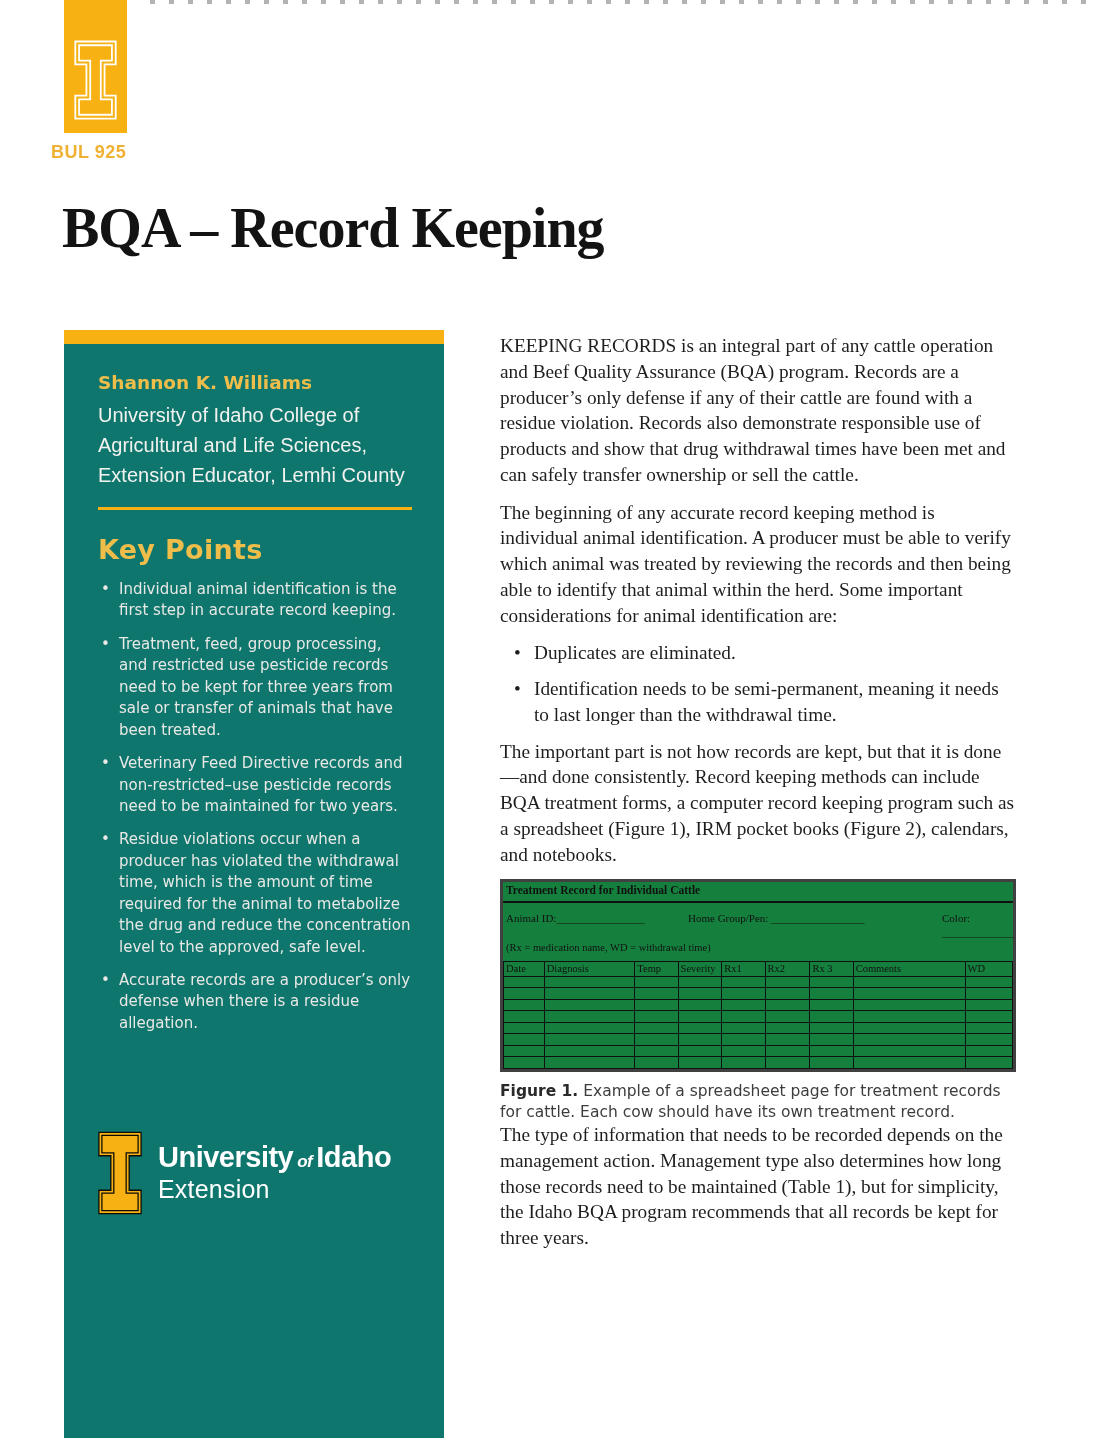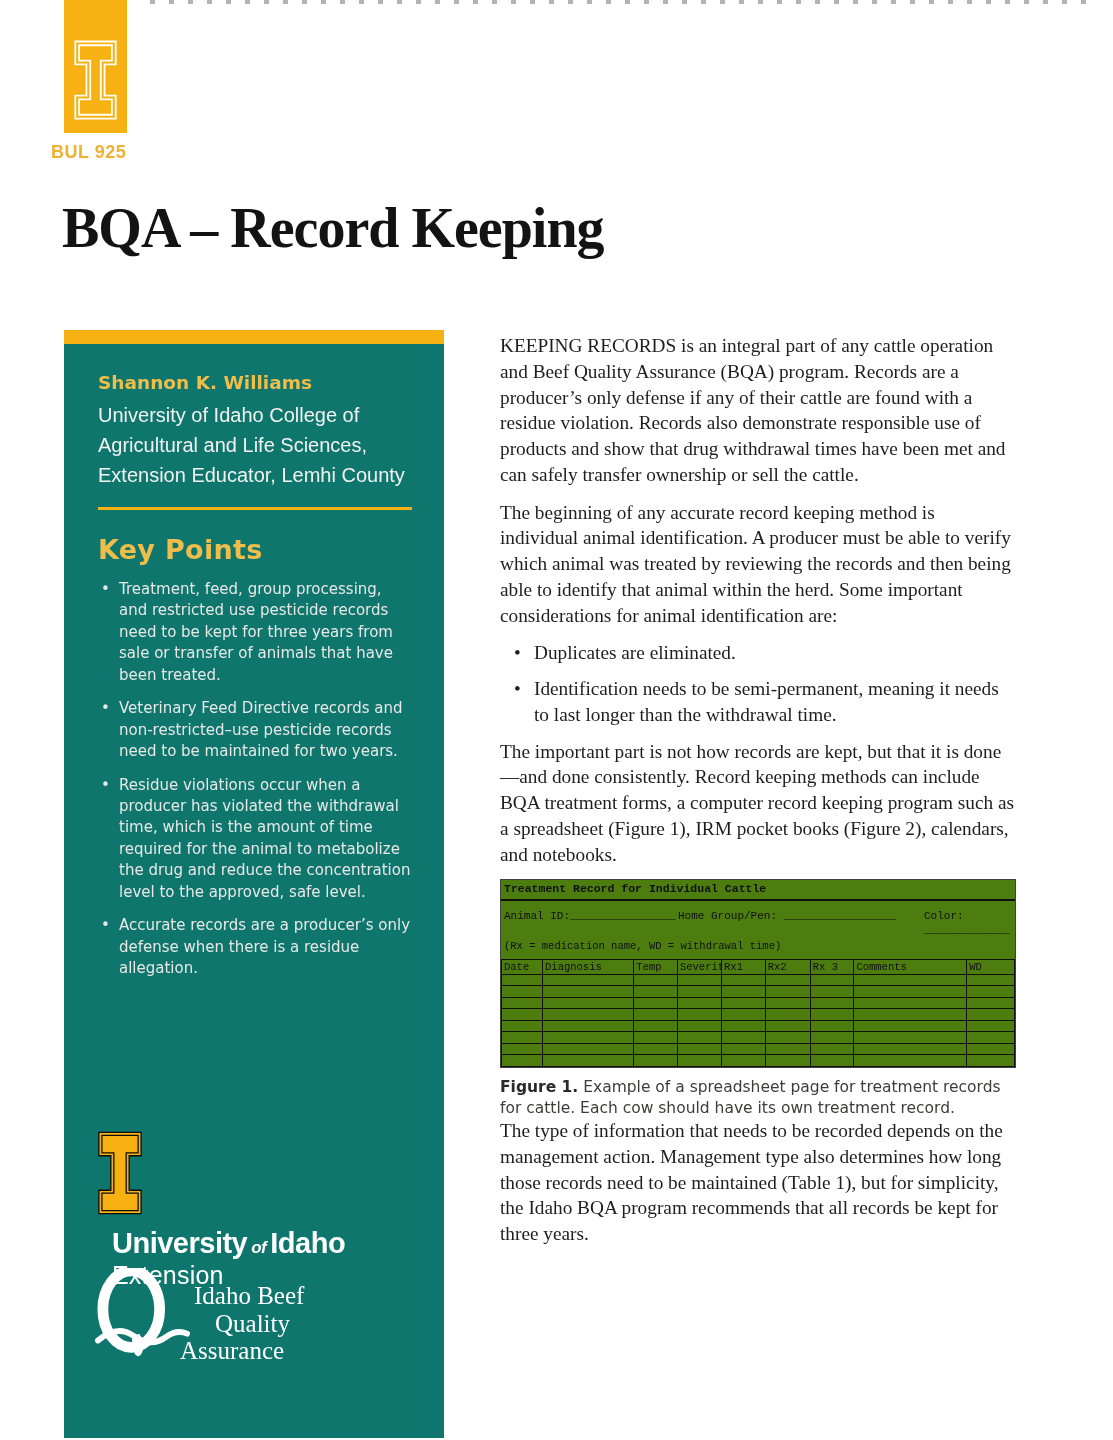--- a/index.html
+++ b/index.html
@@ -29,21 +29,21 @@
             line-height:1.5; color:#F2F2EF; }
   .rule { height:3px; background:#F7B112; margin-top:17px; }
   .kp-heading { margin:24px 0 0; font-family:"DejaVu Sans",sans-serif; font-weight:bold;
                 font-size:27px; color:#EFBD4A; letter-spacing:.3px; }
   .kp-list { margin:14px 0 0; padding:0; list-style:none; }
   .kp-list li { position:relative; padding-left:21px; margin-bottom:12px;
                 font-family:"DejaVu Sans",sans-serif; font-size:15px; line-height:1.43;
                 color:#E8E8E5; }
   .kp-list li::before { content:"•"; position:absolute; left:3px; top:0; color:#E8E8E5; }
 
-  .ext-logo { position:absolute; left:33px; top:800px; display:flex; align-items:flex-start;flex-direction:column; }
+  .ext-logo { position:absolute; left:33px; top:800px; display:flex; align-items:flex-start; }
   .ext-text { margin-left:15px; margin-top:11px; color:#fff; font-family:"Liberation Sans",sans-serif; }
   .ext-line1 { display:flex; align-items:baseline; font-weight:bold; font-size:29px; letter-spacing:-.5px; }
   .ext-line1 .of { font-style:italic; font-weight:600; font-size:17px; margin:0 4px; }
   .ext-line2 { font-size:25px; font-weight:400; margin-top:1px; letter-spacing:.2px; }
 
   .ibqa { position:absolute; left:28px; top:938px; display:flex; align-items:flex-start; }
   .ibqa-text { margin-left:-14px; margin-top:14px; color:#fff; font-family:"Liberation Serif",serif;
                font-size:25px; line-height:1.1; }
   .ibqa-text .l1 { text-indent:14px; }
   .ibqa-text .l2 { text-indent:35px; }
@@ -51,23 +51,23 @@
 
   
   .main { position:absolute; left:500px; top:330px; width:516px; color:#1E1E1E;
           font-size:19.3px; line-height:1.335; padding-top:3px; }
   .main p { margin:0 0 12px; }
   .id-bullets { margin:5px 0 11px; padding:0; list-style:none; }
   .id-bullets li { position:relative; padding-left:34px; margin-bottom:10px; }
   .id-bullets li::before { content:"•"; position:absolute; left:14px; top:0; }
 
   .figure { margin:4px 0 0; }
-  .tbl { border:1px solid #404040; font-family:Liberation Mono, monospace; color:#111; background:#4d7c0f; }
+  .tbl { border:3px solid #404040; font-family:Liberation Serif, serif; color:#111; background:#15803d; }
   .tbl-title { font-weight:bold; font-size:11.5px; padding:1px 3px 2px; border-bottom:2px solid #101010; }
-  .tbl-fields { display:flex; padding:8px 3px 0; font-size:11px; }
+  .tbl-fields { display:flex; padding:8px 3px 0; font-size:11px;gap:8px; }
   .tbl-fields .f1 { flex:0 0 174px; }
   .tbl-fields .f2 { flex:0 0 246px; }
   .tbl-fields .f3 { flex:1; }
   .tbl-note { padding:1px 3px 6px; font-size:10.5px; }
   table.grid { width:100%; border-collapse:collapse; table-layout:fixed; }
   .grid th, .grid td { border:1px solid #101010; font-weight:normal; text-align:left;
                        padding:0 2px; font-size:10.5px; overflow:hidden; white-space:nowrap; }
   .grid th { height:14px; line-height:14px; }
   .grid td { height:10.5px; }
   .caption { margin-top:9px; font-family:"DejaVu Sans",sans-serif; font-size:15.5px;
@@ -92,20 +92,21 @@
   <h1 class="title">BQA – Record Keeping</h1>
 
   <aside class="sidebar">
     <div class="sidebar-bar"></div>
     <div class="sidebar-inner">
       <div class="author">Shannon K. Williams</div>
       <div class="affil">University of Idaho College of Agricultural and Life Sciences, Extension Educator, Lemhi County</div>
       <div class="rule"></div>
       <h2 class="kp-heading">Key Points</h2>
       <ul class="kp-list">
+        <li>Individual animal identification is the first step in accurate record keeping.</li>
         <li>Treatment, feed, group processing, and restricted use pesticide records need to be kept for three years from sale or transfer of animals that have been treated.</li>
         <li>Veterinary Feed Directive records and non-restricted–use pesticide records need to be maintained for two years.</li>
         <li>Residue violations occur when a producer has violated the withdrawal time, which is the amount of time required for the animal to metabolize the drug and reduce the concentration level to the approved, safe level.</li>
         <li>Accurate records are a producer’s only defense when there is a residue allegation.</li>
       </ul>
     </div>
 
     <div class="ext-logo">
       <svg width="46" height="86" viewBox="0 0 54 100">
         <path d="M4,4 H50 V28 H36 V72 H50 V96 H4 V72 H18 V28 H4 Z" fill="#F7B112" stroke="#0C0C0B" stroke-width="5"></path>
@@ -114,32 +115,20 @@
       <div class="ext-text">
         <div class="ext-line1">
           <span>University</span>
           <span class="of">of</span>
           <span>Idaho</span>
         </div>
         <div class="ext-line2">Extension</div>
       </div>
     </div>
 
-    <div class="ibqa">
-      <svg width="102" height="96" viewBox="0 0 104 98">
-        <ellipse cx="40" cy="42" rx="29" ry="39" fill="none" stroke="#ffffff" stroke-width="11"></ellipse>
-        <path d="M6,74 C20,62 32,62 42,69 C53,77 64,79 76,70 C83,65 90,64 97,67" fill="none" stroke="#ffffff" stroke-width="6" stroke-linecap="round"></path>
-        <path d="M41,70 C40,84 45,95 50,88 C54,82 53,73 48,67 Z" fill="#ffffff"></path>
-      </svg>
-      <div class="ibqa-text">
-        <div class="l1">Idaho Beef</div>
-        <div class="l2">Quality</div>
-        <div class="l3">Assurance</div>
-      </div>
-    </div>
   </aside>
 
   <main class="main">
     <p>KEEPING RECORDS is an integral part of any cattle operation and Beef Quality Assurance (BQA) program. Records are a producer’s only defense if any of their cattle are found with a residue violation. Records also demonstrate responsible use of products and show that drug withdrawal times have been met and can safely transfer ownership or sell the cattle.</p>
     <p>The beginning of any accurate record keeping method is individual animal identification. A producer must be able to verify which animal was treated by reviewing the records and then being able to identify that animal within the herd. Some important considerations for animal identification are:</p>
     <ul class="id-bullets">
       <li>Duplicates are eliminated.</li>
       <li>Identification needs to be semi-permanent, meaning it needs to last longer than the withdrawal time.</li>
     </ul>
     <p>The important part is not how records are kept, but that it is done—and done consistently. Record keeping methods can include BQA treatment forms, a computer record keeping program such as a spreadsheet (Figure 1), IRM pocket books (Figure 2), calendars, and notebooks.</p>

